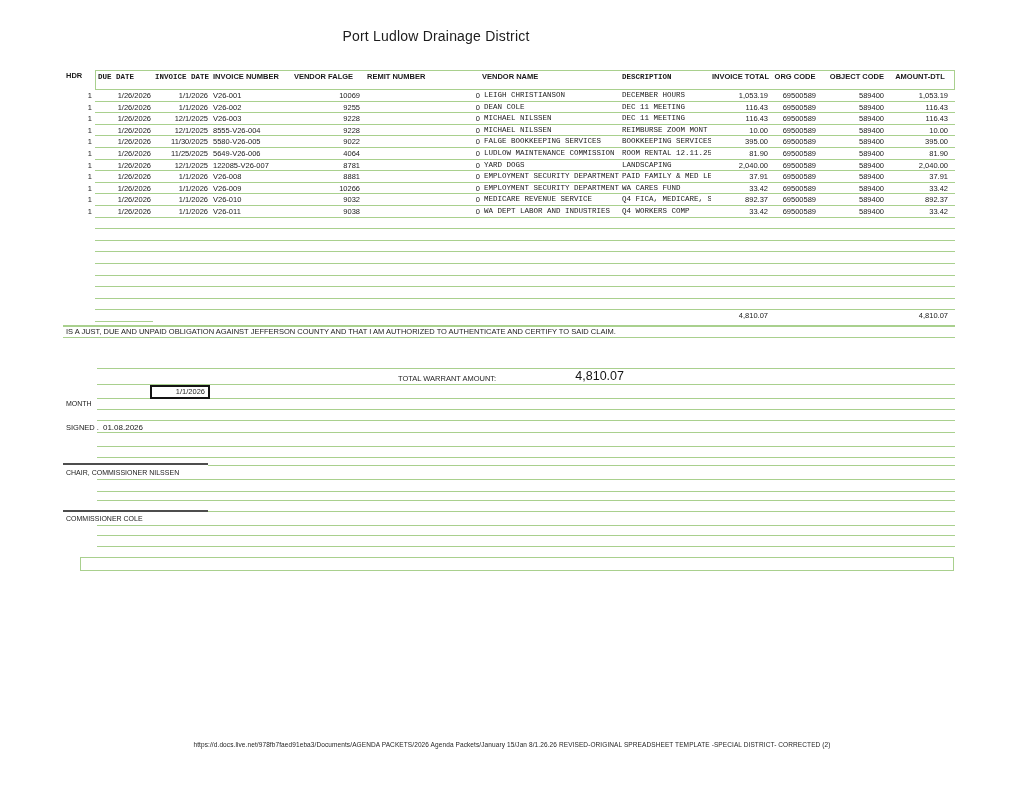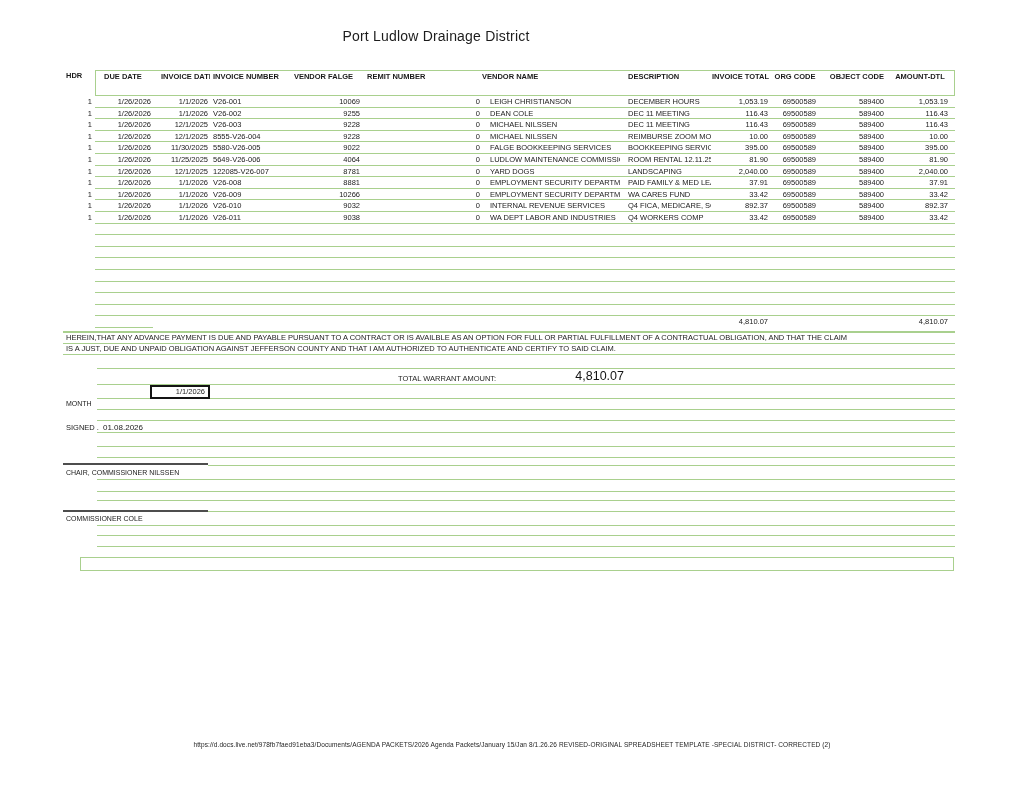--- a/index.html
+++ b/index.html
@@ -8,24 +8,24 @@
   body { background:#fff; font-family:"Liberation Sans", sans-serif; color:var(--ink); position:relative; overflow:hidden; }
   .page { position:absolute; inset:0; background:#ffffff; }
 
   .title { position:absolute; top:28px; left:0; width:872px; text-align:center;
            font-size:14px; letter-spacing:0.2px; color:#1c1c1c; }
 
   
   .sheet { position:absolute; left:63px; top:70px; width:892px; font-size:7.5px; color:#1a1a1a; }
   .row { display:grid; height:11.6px; line-height:11.4px;
          grid-template-columns:32px 58px 57px 74px 79px 77px 42px 138px 91px 59px 50px 66px 69px; }
-  .row.header { height:26px; line-height:12px; font-weight:bold; }
+  .row.header { height:20px; line-height:12px; font-weight:bold; }
   .c { overflow:hidden; white-space:nowrap; }
   .al { text-align:left; }  .ar { text-align:right; }  .ac { text-align:center; }
-  .pl0{padding-left:0;} .pl2{padding-left:8px;} .pl3{padding-left:3px;} .pl4{padding-left:4px;} .pr2{padding-right:2px;} .pr3{padding-right:3px;} .pr4{padding-right:4px;} .pr7{padding-right:7px;}
+  .pl0{padding-left:0;} .pl2{padding-left:2px;font-family:Liberation Mono, monospace;} .pl3{padding-left:3px;} .pl4{padding-left:4px;} .pr2{padding-right:2px;} .pr3{padding-right:3px;} .pr4{padding-right:4px;} .pr7{padding-right:7px;}
   .hc { border-top:1px solid var(--g); border-bottom:1px solid var(--g); }
   .hc-left { border-left:1px solid var(--g); }
   .hc-right { border-right:1px solid var(--g); }
   .bb { border-bottom:1px solid var(--g); }
   .row-empty { height:11.6px; margin-left:32px; border-bottom:1px solid var(--g); }
   .thick { height:5px; border-bottom:2px solid var(--g); }
   .cert-line { height:11.3px; line-height:10.6px; border-bottom:1px solid var(--g);
                font-size:7.5px; white-space:nowrap; overflow:hidden; padding-left:3px; }
 
   
@@ -216,21 +216,21 @@
       </div>
 
       <div class="row data-row">
         <div class="c ar pr3">1</div>
         <div class="c bb ar pr2">1/26/2026</div>
         <div class="c bb ar pr2">1/1/2026</div>
         <div class="c bb al pl3">V26-010</div>
         <div class="c bb ar pr3">9032</div>
         <div class="c bb"></div>
         <div class="c bb ar pr2">0</div>
-        <div class="c bb al pl2">INTERNAL REVENUE SERVICES</div>
+        <div class="c bb al pl2">MEDICARE REVENUE SERVICE</div>
         <div class="c bb al pl2">Q4 FICA, MEDICARE, SOC</div>
         <div class="c bb ar pr2">892.37</div>
         <div class="c bb ar pr4">69500589</div>
         <div class="c bb ar pr2">589400</div>
         <div class="c bb ar pr7">892.37</div>
       </div>
 
       <div class="row data-row">
         <div class="c ar pr3">1</div>
         <div class="c bb ar pr2">1/26/2026</div>
@@ -268,21 +268,20 @@
       <div class="c"></div>
       <div class="c"></div>
       <div class="c ar pr2">4,810.07</div>
       <div class="c"></div>
       <div class="c"></div>
       <div class="c ar pr7">4,810.07</div>
     </div>
 
     <div class="thick"></div>
 
-    <div class="cert-line">HEREIN,THAT ANY ADVANCE PAYMENT IS DUE AND PAYABLE PURSUANT TO A CONTRACT OR IS AVAILBLE AS AN OPTION FOR FULL OR PARTIAL FULFILLMENT OF A CONTRACTUAL OBLIGATION, AND THAT THE CLAIM</div>
     <div class="cert-line"> IS A JUST, DUE AND UNPAID OBLIGATION AGAINST JEFFERSON COUNTY AND THAT I AM AUTHORIZED TO AUTHENTICATE AND CERTIFY TO SAID CLAIM.</div>
   </div>
 
   <div class="gline" style="top:368px"></div>
   <div class="twa-label">TOTAL WARRANT AMOUNT:</div>
   <div class="twa-value">4,810.07</div>
   <div class="gline" style="top:384px"></div>
 
   <div class="gline" style="top:398px"></div>
   <div class="date-box">1/1/2026</div>

